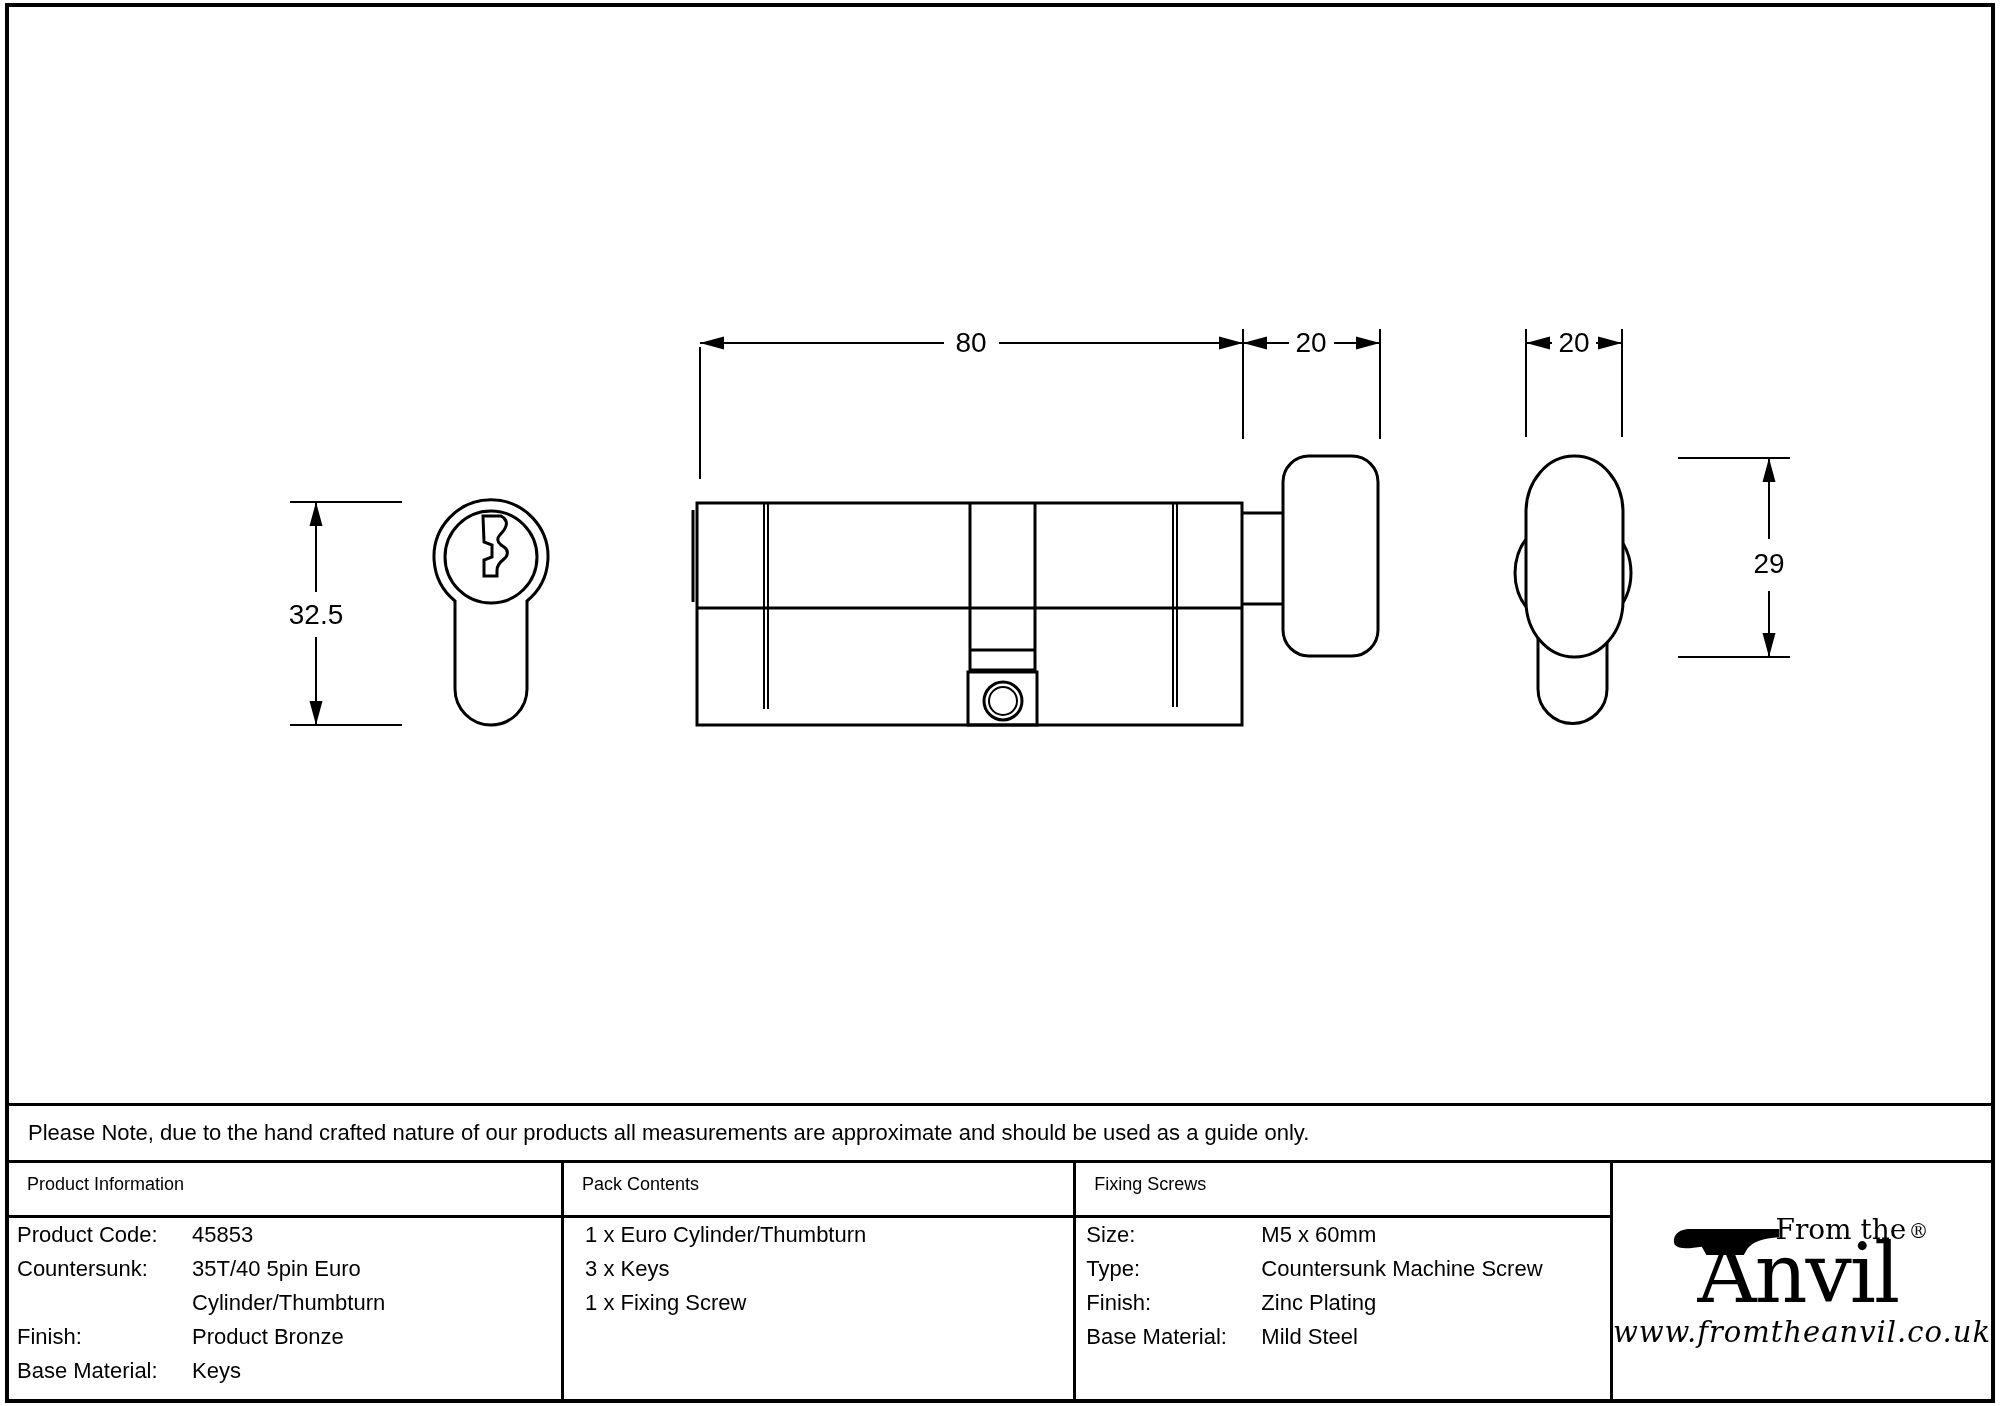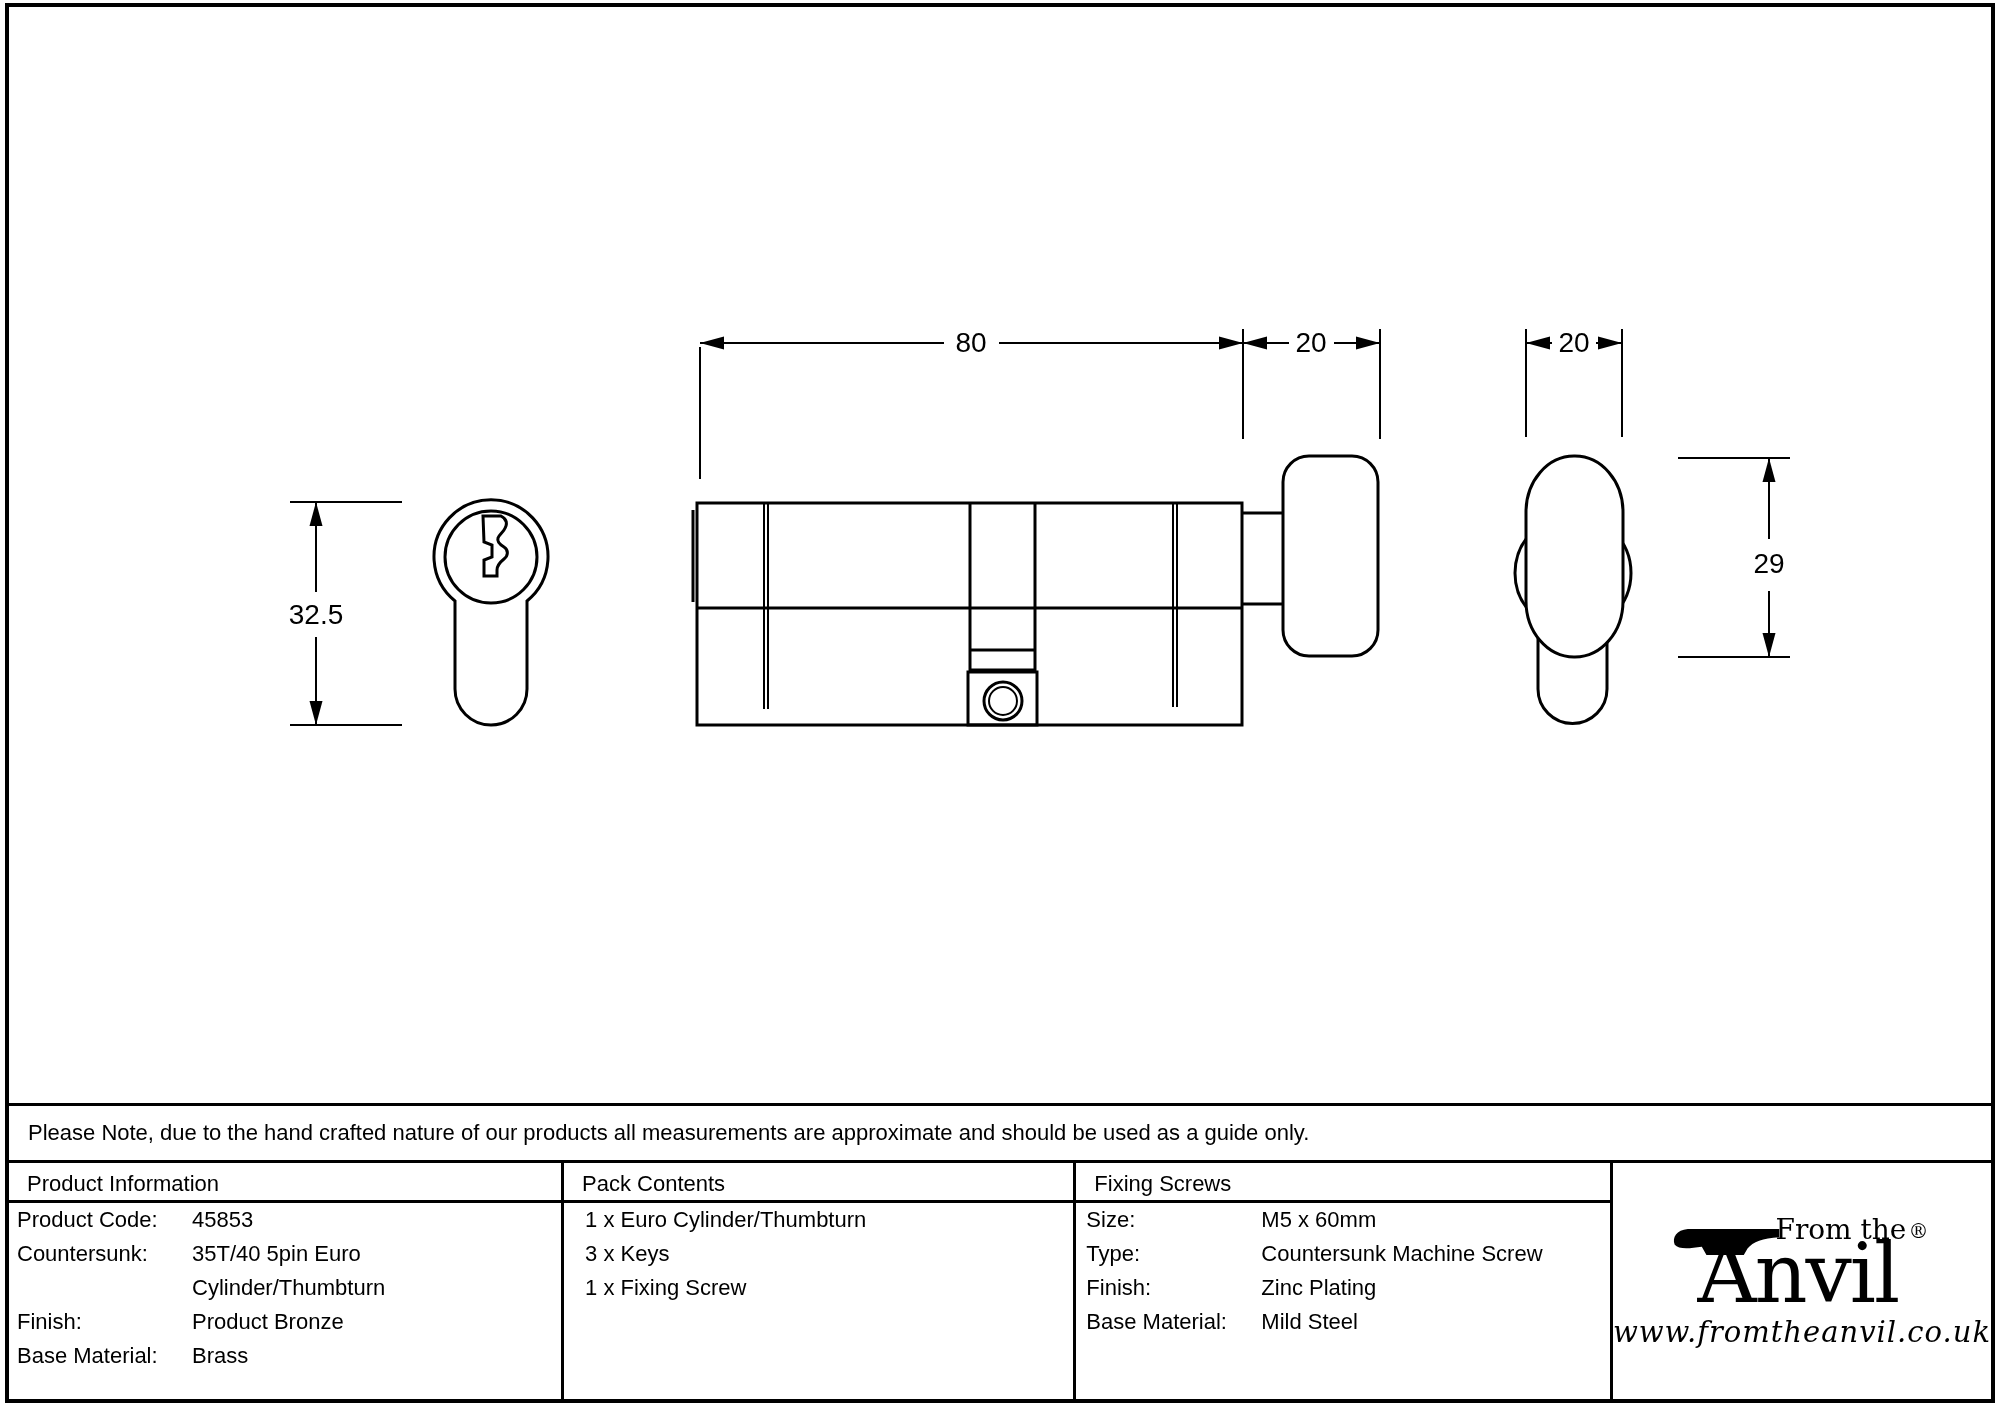--- a/index.html
+++ b/index.html
@@ -12,22 +12,22 @@
     border-top:3px solid #000;border-bottom:3px solid #000;display:flex;align-items:center;}
   .note-bar .note-text{font-size:22px;padding-left:19px;letter-spacing:0px;}
 
   .info-table{position:absolute;left:0;top:1156px;right:0;bottom:0;display:flex;}
   .col{box-sizing:border-box;height:100%;}
   .col-divider{border-right:3px solid #000;}
   .col1{width:571px;}
   .col2{width:527px;}
   .col3{width:552px;}
   .col4{flex:1;display:flex;align-items:center;justify-content:center;}
-  .cell-header{box-sizing:border-box;height:40px;border-bottom:3px solid #000;
-    font-size:22px;line-height:42px;padding-left:18px;}
+  .cell-header{box-sizing:border-box;height:55px;border-bottom:3px solid #000;
+    font-size:18px;line-height:42px;padding-left:18px;}
   .cell-body{font-size:22px;}
   .kv-row{display:flex;line-height:34px;}
   .kv-label{width:175px;flex:none;}
   .kv-value{flex:1;padding-right:4px;}
   .col1 .cell-body{padding-left:8px;}
   .col2 .cell-body{padding-left:21px;}
   .col3 .cell-body{padding-left:10px;}
   .list-row{line-height:34px;}
 
   
@@ -156,21 +156,21 @@
         <div class="kv-row">
           <span class="kv-label">Countersunk:</span>
           <span class="kv-value">35T/40 5pin Euro Cylinder/Thumbturn</span>
         </div>
         <div class="kv-row">
           <span class="kv-label">Finish:</span>
           <span class="kv-value">Product Bronze</span>
         </div>
         <div class="kv-row">
           <span class="kv-label">Base Material:</span>
-          <span class="kv-value">Brass</span>
+          <span class="kv-value">Keys</span>
         </div>
       </div>
     </div>
 
     <div class="col col2 col-divider">
       <div class="cell-header">Pack Contents</div>
       <div class="cell-body">
         <div class="list-row">1 x Euro Cylinder/Thumbturn</div>
         <div class="list-row">3 x Keys</div>
         <div class="list-row">1 x Fixing Screw</div>

